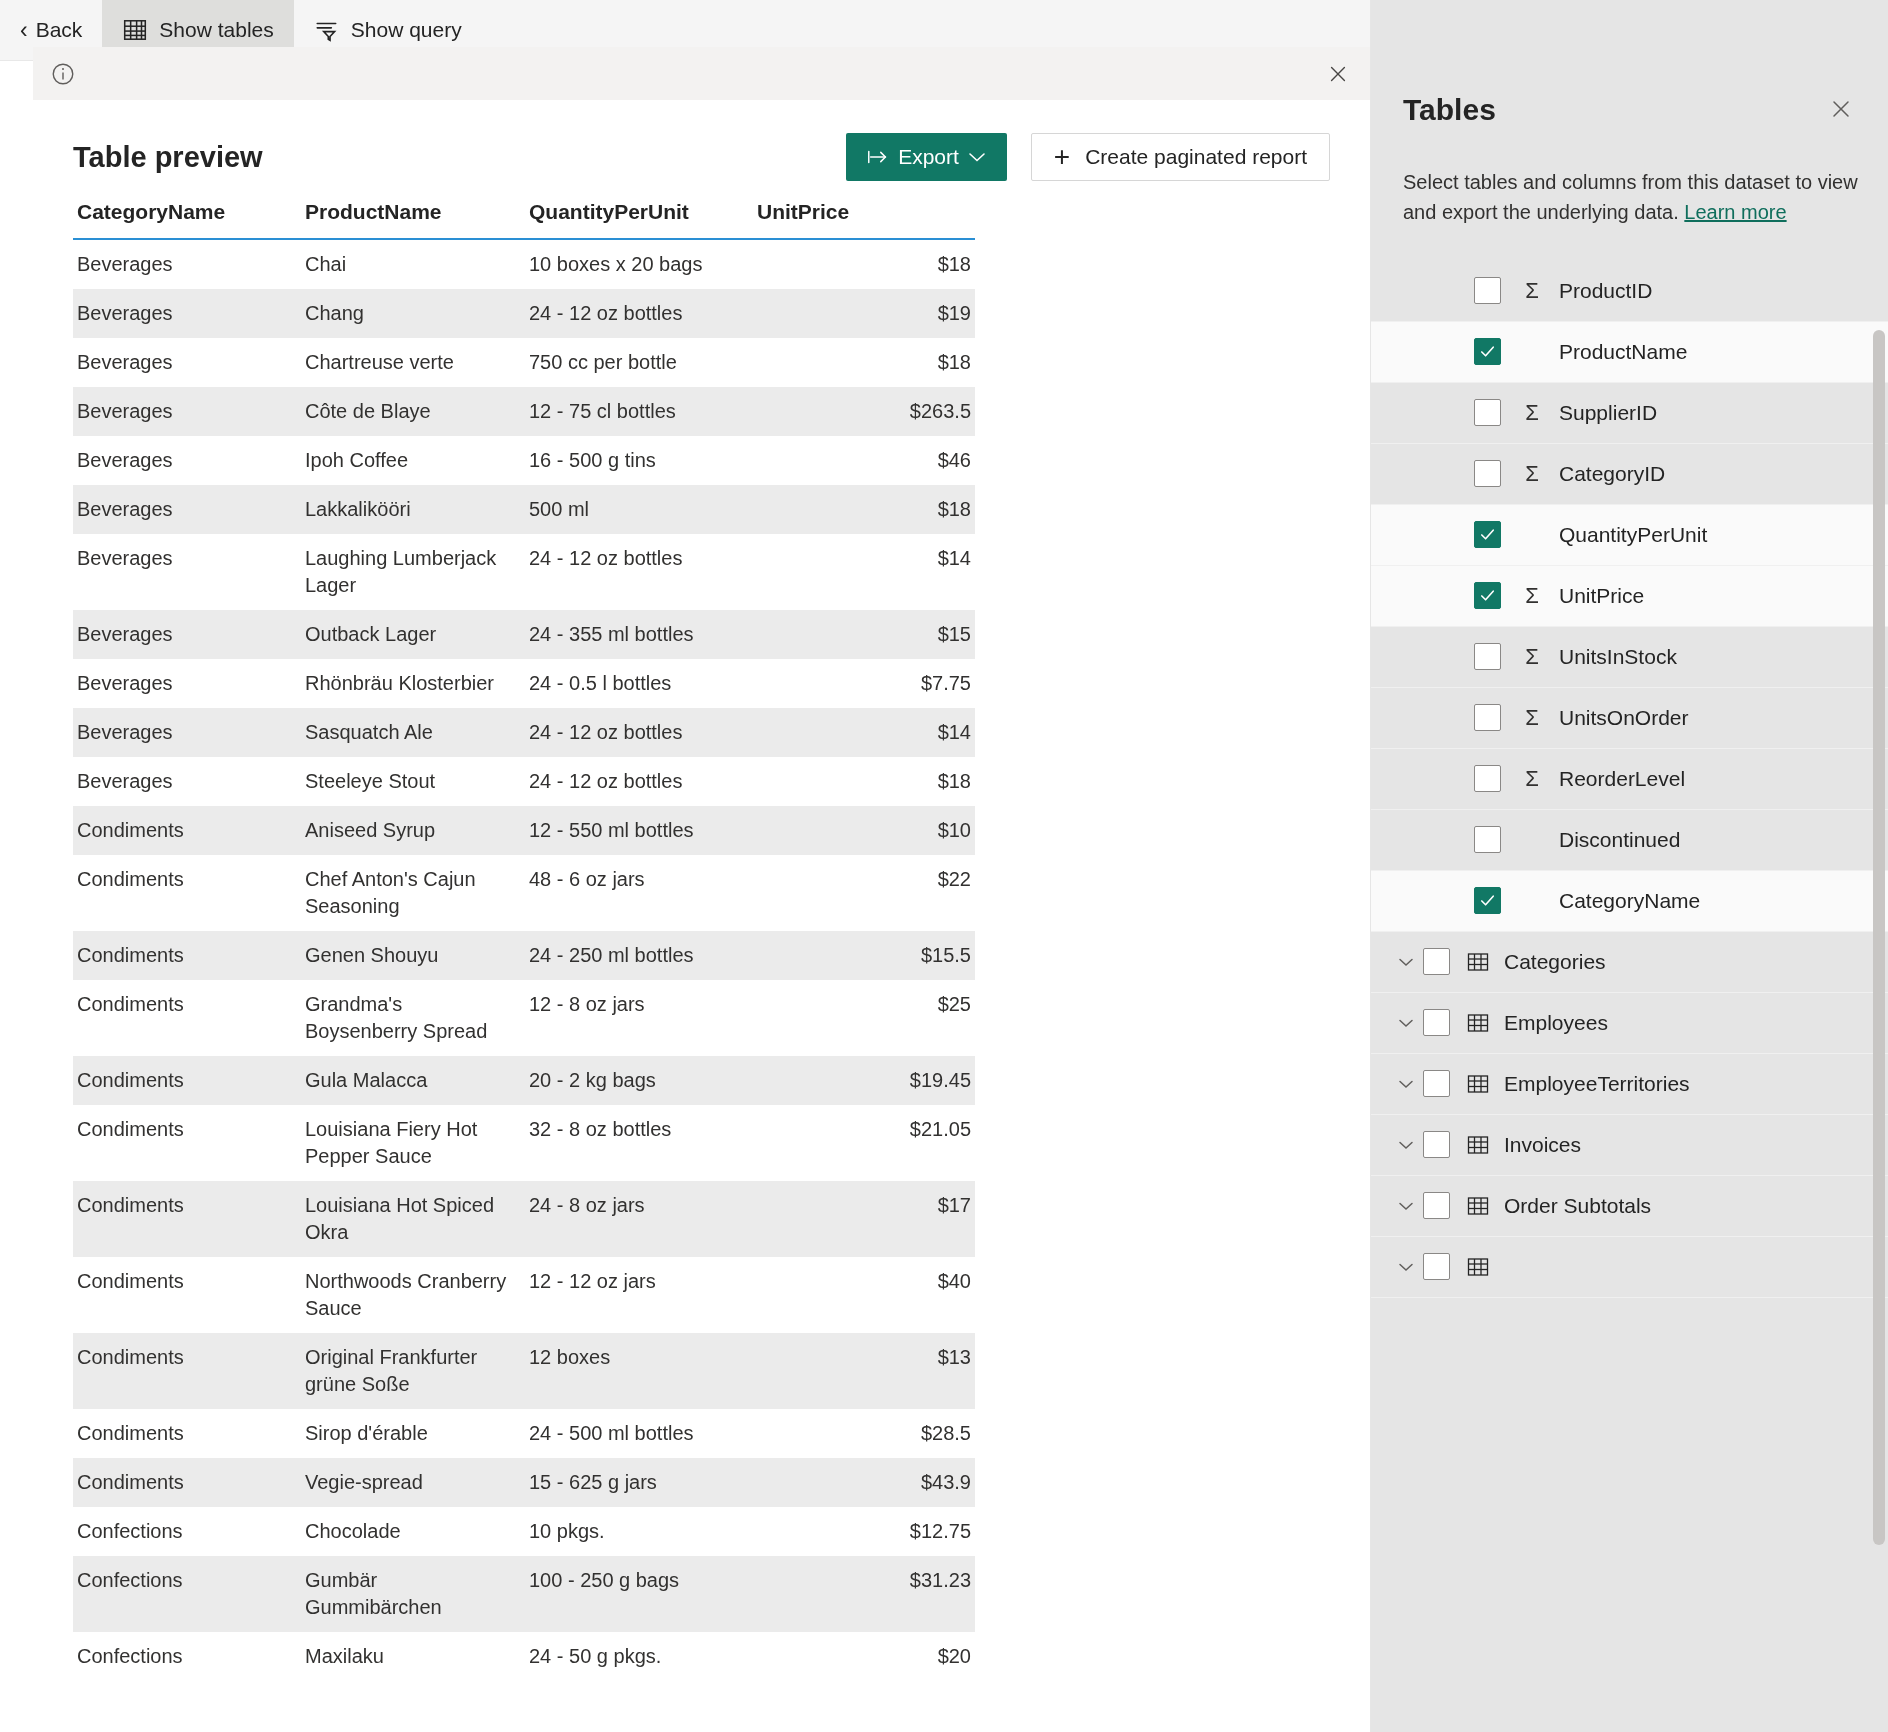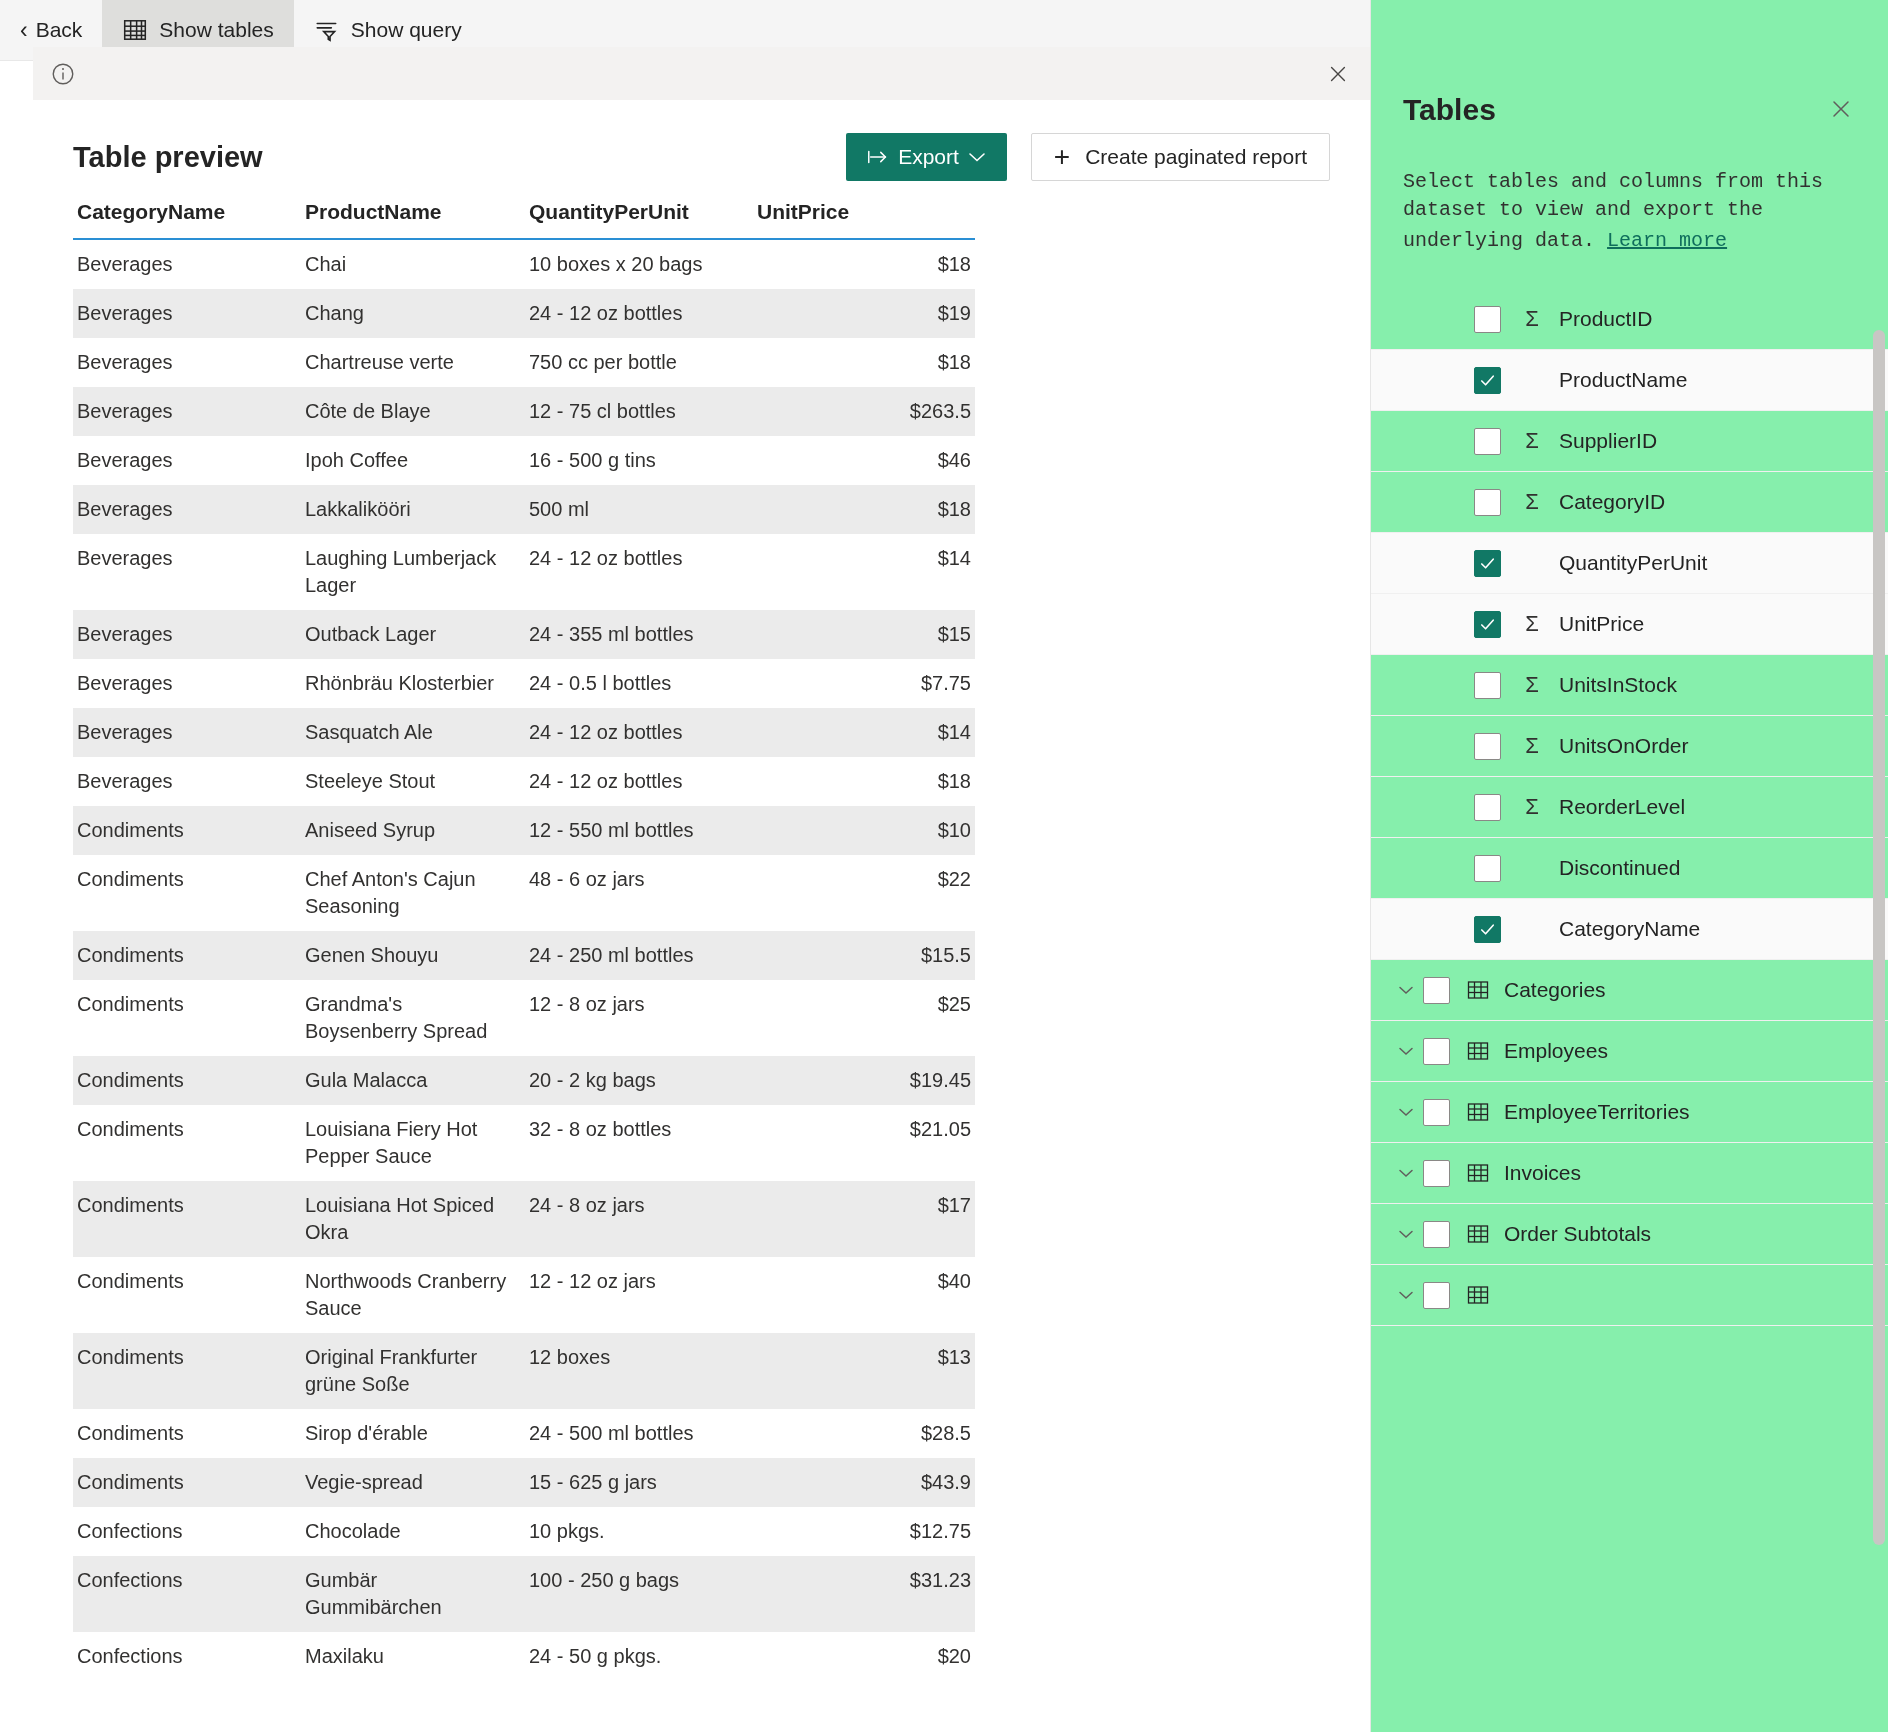--- a/index.html
+++ b/index.html
@@ -109,34 +109,34 @@
     background: #ffffff;
   }
   .scroll-main .thumb {
     width: 14px; height: 1315px; background: #c8c6c4; border-radius: 7px;
   }
 
   
   .panel {
     position: absolute; right: 0; top: 0;
     width: 518px; height: 1732px;
-    background: #86efac;
+    background: #e5e5e5;
     border-left: 1px solid #e6e6e6;
     overflow: hidden;
   }
   .panel-head { display: flex; align-items: flex-start; padding: 95px 30px 0 32px; }
   .panel-title { font-size: 30px; font-weight: bold; color: #242424; line-height: 1; }
   .panel-close {
     margin-left: auto; width: 34px; height: 34px; margin-top: -3px;
     display: flex; align-items: center; justify-content: center;
     cursor: pointer; color: #605e5c;
   }
   .panel-desc {
     padding: 42px 16px 0 32px;
-    font-size: 20px; line-height: 1.42; color: #323130; font-family: Liberation Mono, monospace;
+    font-size: 20px; line-height: 1.42; color: #323130;
   }
   .panel-link {
     display: inline-block; margin-top: 2px;
     font-size: 20px; color: #0f6e5c; text-decoration: underline; cursor: pointer;
   }
 
   .tree { margin-top: 34px; }
   .tree-row {
     display: flex; align-items: center;
     height: 61px; padding-left: 18px;

